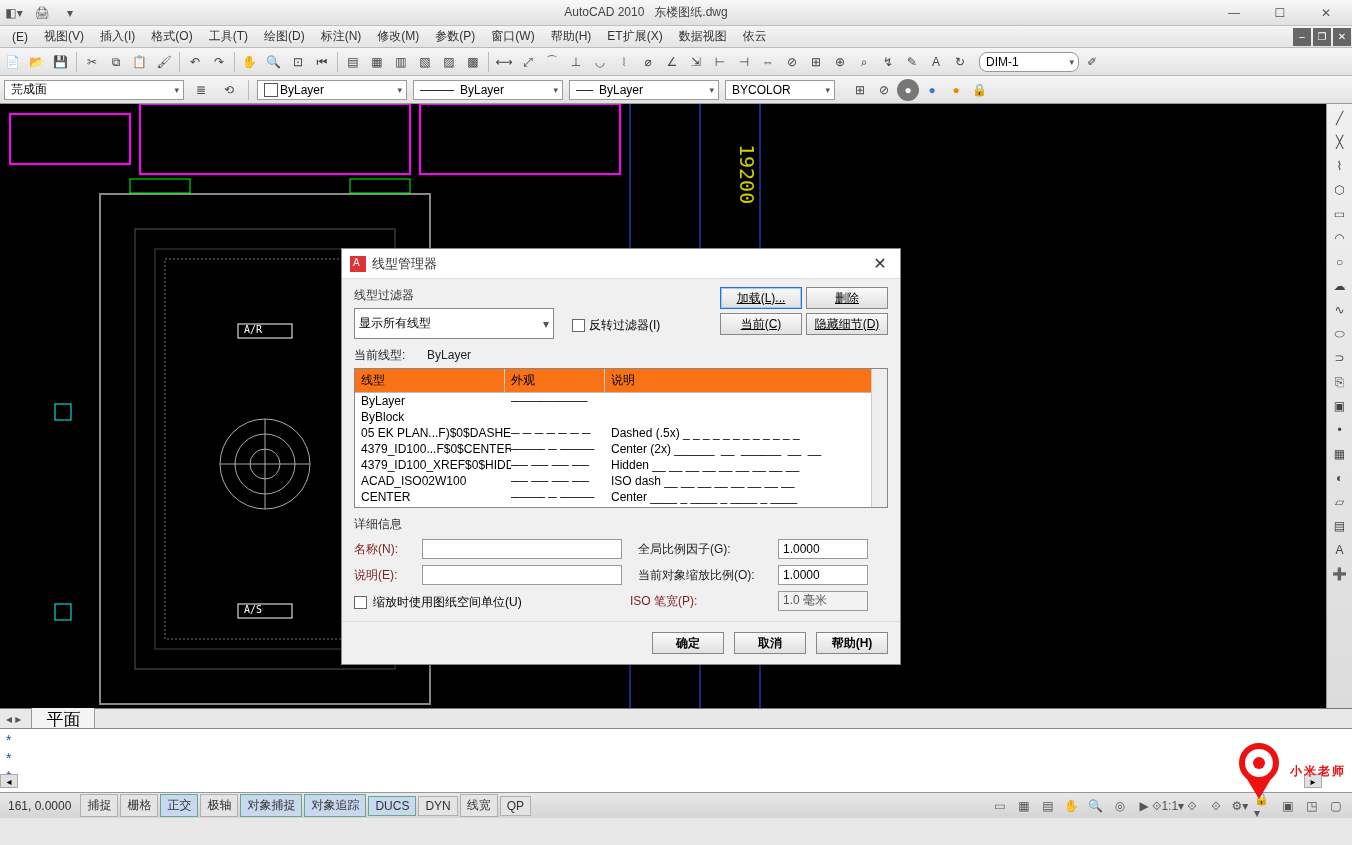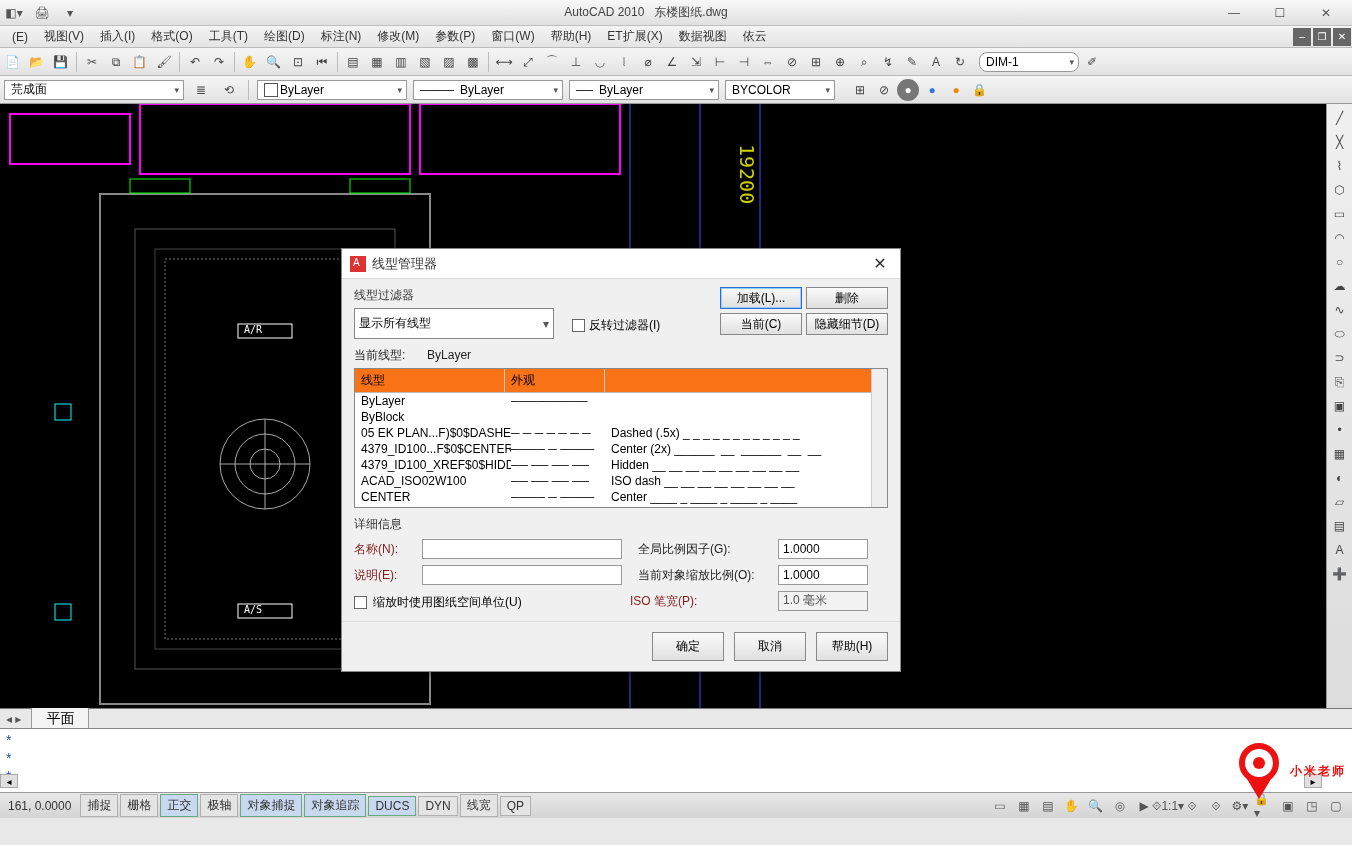--- a/index.html
+++ b/index.html
@@ -30,21 +30,21 @@
 
 
 .workspace { position:relative; height: 604px; background:#000; overflow:hidden; }
 .drawing-svg-layer { position:absolute; inset:0; }
 .dim-text { position:absolute; color:#d0d000; font-family:monospace; font-size:20px; writing-mode:vertical-rl; }
 .right-toolstrip { position:absolute; right:0; top:0; bottom:0; width:26px; background:linear-gradient(#f0f0f0,#dcdcdc); border-left:1px solid #999; display:flex; flex-direction:column; align-items:center; padding-top:4px; gap:4px;}
 .rt-btn { width:20px; height:20px; display:flex; align-items:center; justify-content:center; color:#444;}
 
 
 .model-tabs { height:20px; background:#e8e8e8; display:flex; align-items:center; border-top:1px solid #777; }
-.model-tab { padding:2px 14px; background:#f4f4f4; border:1px solid #999; border-bottom:none; font-size:14px; margin-left:4px;}
+.model-tab { padding:2px 14px; background:#f4f4f4; border:1px solid #999; border-bottom:none; font-size:17px; margin-left:4px;}
 
 
 .cmd-area { height: 64px; background:#fff; border-top:1px solid #888; padding:2px 6px; position:relative;}
 .cmd-line { color:#1e4f9e; font-size:14px; line-height:18px;}
 .cmd-scroll { position:absolute; bottom:2px; left:0; right:30px; height:16px; display:flex; justify-content:space-between; }
 .scroll-btn { width:18px; height:14px; background:#e0e0e0; border:1px solid #aaa; font-size:10px; display:flex; align-items:center; justify-content:center;}
 
 
 .statusbar { height: 26px; background:linear-gradient(#e8e8e8,#d4d4d4); border-top:1px solid #999; display:flex; align-items:center; font-size:11px; }
 .status-cell { padding:2px 6px; border:1px solid #b0b0b0; margin:11px 1px; background:#e4e4e4; color:#333;}
@@ -62,41 +62,41 @@
 .dlg-close { width:24px; height:24px; display:flex; align-items:center; justify-content:center; font-size:16px; color:#333;}
 .dlg-body { padding:8px 12px 10px;}
 .filter-row { display:flex; align-items:flex-start; gap:14px; }
 .filter-left { flex:1; }
 .filter-label { color:#333; margin-bottom:4px;}
 .filter-select { width:200px; height:31px; border:1px solid #888; background:#fff; padding:0 18px 0 4px; position:relative; display:flex; align-items:center;}
 .filter-select::after { content:"▾"; position:absolute; right:4px; color:#555;}
 .chk-row { display:flex; align-items:center; gap:4px; margin-top:4px;}
 .chk-box { width:13px; height:13px; border:1px solid #666; background:#fff;}
 .btn-grid { display:grid; grid-template-columns: 82px 82px; gap:4px;}
-.dlg-btn { height:22px; border:1px solid #888; background:linear-gradient(#fafafa,#e0e0e0); display:flex; align-items:center; justify-content:center; font-size:12px;}
+.dlg-btn { height:22px; border:1px solid #888; background:linear-gradient(#fafafa,#e0e0e0); display:flex; align-items:center; justify-content:center; font-size:12px;text-decoration:underline;}
 .dlg-btn.focus { border:1px solid #2a6fd6; box-shadow:0 0 0 1px #9cf inset;}
 .cur-line { margin:8px 0 4px; color:#222; font-family: SimSun, monospace;}
 .list-box { border:1px solid #888; background:#fff; height:140px; position:relative; overflow:hidden;}
 .list-head { display:flex; border-bottom:1px solid #bbb; background:#f97316;}
 .list-head .col { padding:3px 6px; border-right:1px solid #ccc; font-size:12px;}
 .col-lt { width:150px;} .col-ap { width:100px;} .col-dc { flex:1;}
 .list-body { font-family: "Courier New", SimSun, monospace; font-size:12px; }
 .list-row { display:flex; padding:0 6px; line-height:16px; white-space:pre;}
 .list-row .c1{width:150px; overflow:hidden;} .list-row .c2{width:100px;} .list-row .c3{flex:1; overflow:hidden;}
 .list-scroll { position:absolute; right:0; top:0; bottom:0; width:16px; background:#eee; border-left:1px solid #ccc;}
 .detail-sec { margin-top:8px;}
 .detail-title { color:#333; margin-bottom:6px;}
 .detail-grid { display:grid; grid-template-columns: 60px 200px 140px 90px; gap:6px 8px; align-items:center;}
 .dlabel { color:#7f1d1d; font-size:12px;}
 .dlabel.dark{ color:#222;margin-left:8px;}
 .dinput { height:20px; border:1px solid #999; background:#fff; padding:0 4px;}
 .dinput.ro { background:#f2f2f2; color:#555;}
 .dchk-row { grid-column: 1 / 3; display:flex; align-items:center; gap:6px; margin-top:2px;}
 .dlg-footer { display:flex; justify-content:flex-end; gap:10px; padding:10px 12px; border-top:1px solid #ddd;}
-.foot-btn { width:72px; height:29px; border:1px solid #888; background:linear-gradient(#fafafa,#e0e0e0); display:flex; align-items:center; justify-content:center;}
+.foot-btn { width:72px; height:22px; border:1px solid #888; background:linear-gradient(#fafafa,#e0e0e0); display:flex; align-items:center; justify-content:center;font-weight:bold;}
 
 
 .watermark { position:absolute; right:6px; bottom:44px; color:#e11; font-weight:900; font-size:44px; display:flex; align-items:center; font-family:"Microsoft YaHei"; letter-spacing:2px;}
 .wm-pin { width:50px; height:60px; position:relative; margin-right:6px;}
 .wm-pin .ring{ width:40px; height:40px; border:6px solid #e11; border-radius:50%; position:absolute; left:5px; top:2px;}
 .wm-pin .dot{ width:12px; height:12px; background:#e11; border-radius:50%; position:absolute; left:19px; top:16px;}
 .wm-pin .tail{ width:0; height:0; border-left:12px solid transparent; border-right:12px solid transparent; border-top:20px solid #e11; position:absolute; left:13px; top:38px;}
 </style>
 </head>
 <body>
@@ -357,20 +357,21 @@
 
     <div class="cur-line">
       <span>当前线型:</span>&nbsp;&nbsp;
       <span>ByLayer</span>
     </div>
 
     <div class="list-box">
       <div class="list-head">
         <div class="col col-lt">线型</div>
         <div class="col col-ap">外观</div>
+        <div class="col col-dc">说明</div>
       </div>
       <div class="list-body" id="lt-rows">
           <div class="list-row"><span class="c1">ByLayer</span><span class="c2">─────────</span><span class="c3"></span></div>
           <div class="list-row"><span class="c1">ByBlock</span><span class="c2"></span><span class="c3"></span></div>
           <div class="list-row"><span class="c1">05 EK PLAN...F)$0$DASHED2</span><span class="c2">─ ─ ─ ─ ─ ─ ─</span><span class="c3">Dashed (.5x) _ _ _ _ _ _ _ _ _ _ _ _</span></div>
           <div class="list-row"><span class="c1">4379_ID100...F$0$CENTERX2</span><span class="c2">──── ─ ────</span><span class="c3">Center (2x) ______  __  ______  __  __</span></div>
           <div class="list-row"><span class="c1">4379_ID100_XREF$0$HIDDEN</span><span class="c2">── ── ── ──</span><span class="c3">Hidden __ __ __ __ __ __ __ __ __</span></div>
           <div class="list-row"><span class="c1">ACAD_ISO02W100</span><span class="c2">── ── ── ──</span><span class="c3">ISO dash __ __ __ __ __ __ __ __</span></div>
           <div class="list-row"><span class="c1">CENTER</span><span class="c2">──── ─ ────</span><span class="c3">Center ____ _ ____ _ ____ _ ____</span></div>
         </div>

